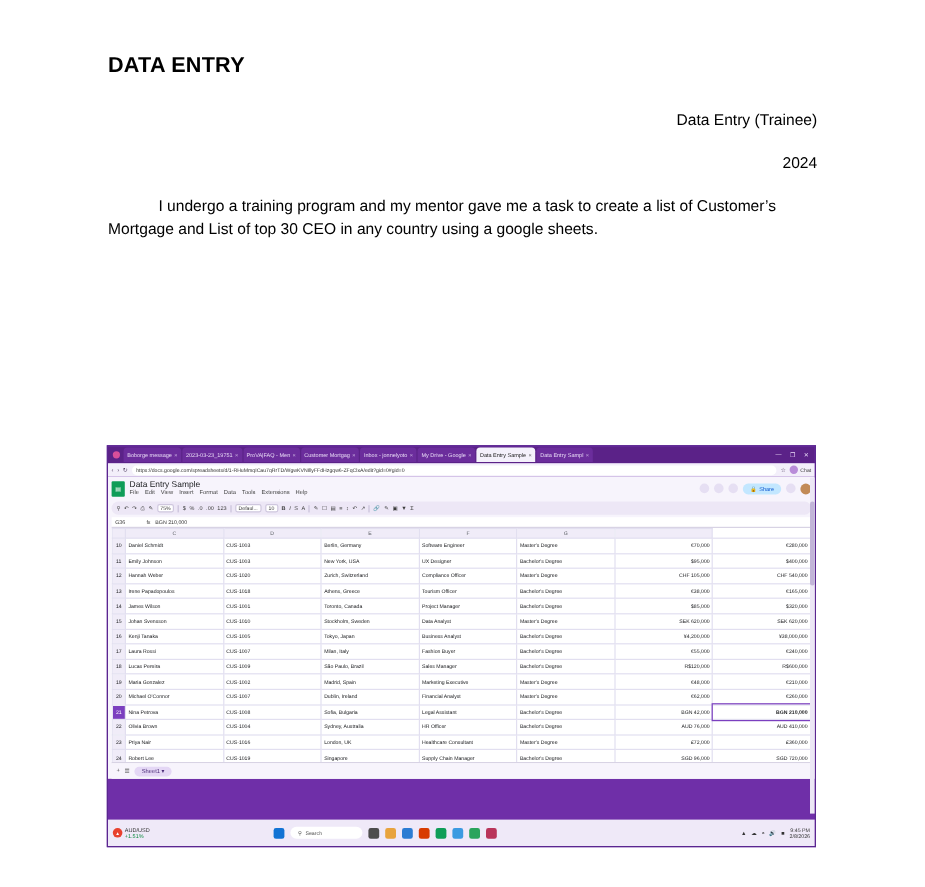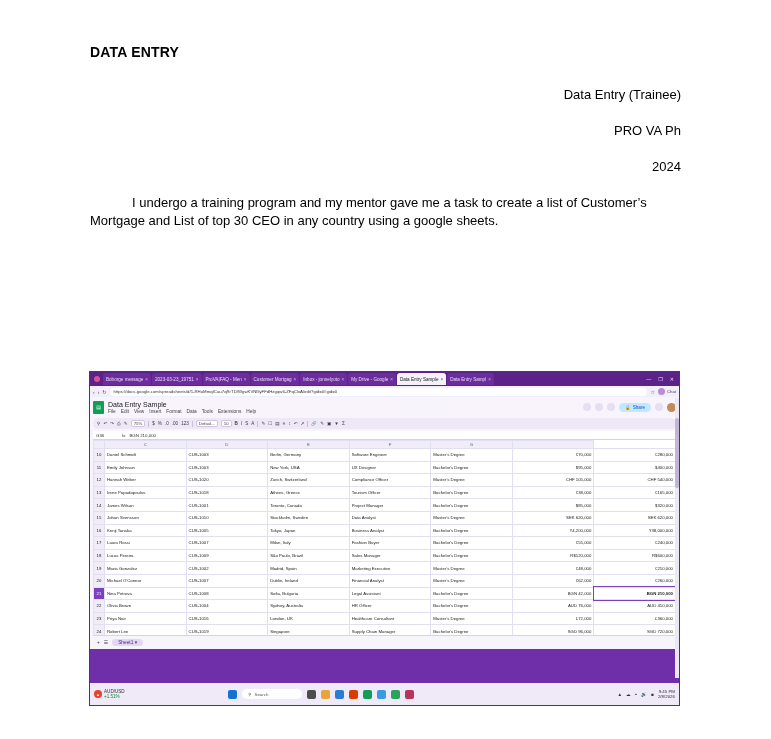--- a/index.html
+++ b/index.html
@@ -11,21 +11,21 @@
     color:#000;
     overflow:hidden;
   }
   .doc {
     position:relative;
     width:771px; height:739px;
     padding: 0;
   }
   .doc-body { padding: 44px 90px 0 90px; }
   .heading {
-    font-size: 14px;
+    font-size: 18px;
     font-weight: bold;
     letter-spacing: .2px;
     margin: 0 0 26px 0;
   }
   .para {
     font-size: 13px;
     line-height: 1.45;
     margin: 0 0 18px 0;
   }
   .para.indent { text-indent: 42px; margin-bottom: 0; }
@@ -178,21 +178,20 @@
   }
   .scrollbar-v i{display:block;width:4px;height:70px;background:#c2b5d8;border-radius:2px;margin-top:20px;}
 </style>
 </head>
 <body>
 
 <div class="doc">
   <div class="doc-body">
     <div class="heading">DATA ENTRY</div>
     <div class="para tight">Data Entry (Trainee)</div>
-    <div class="para tight">PRO VA Ph</div>
     <div class="para tight">2024</div>
     <div class="para indent">I undergo a training program and my mentor gave me a task to create a list of Customer’s Mortgage and List of top 30 CEO in any country using a google sheets.</div>
   </div>
 
   <div class="shot">
 
     <div class="browser-tabs">
       <span class="win-dot"></span>
       <div class="tab">
           <span>Boborge message</span>

